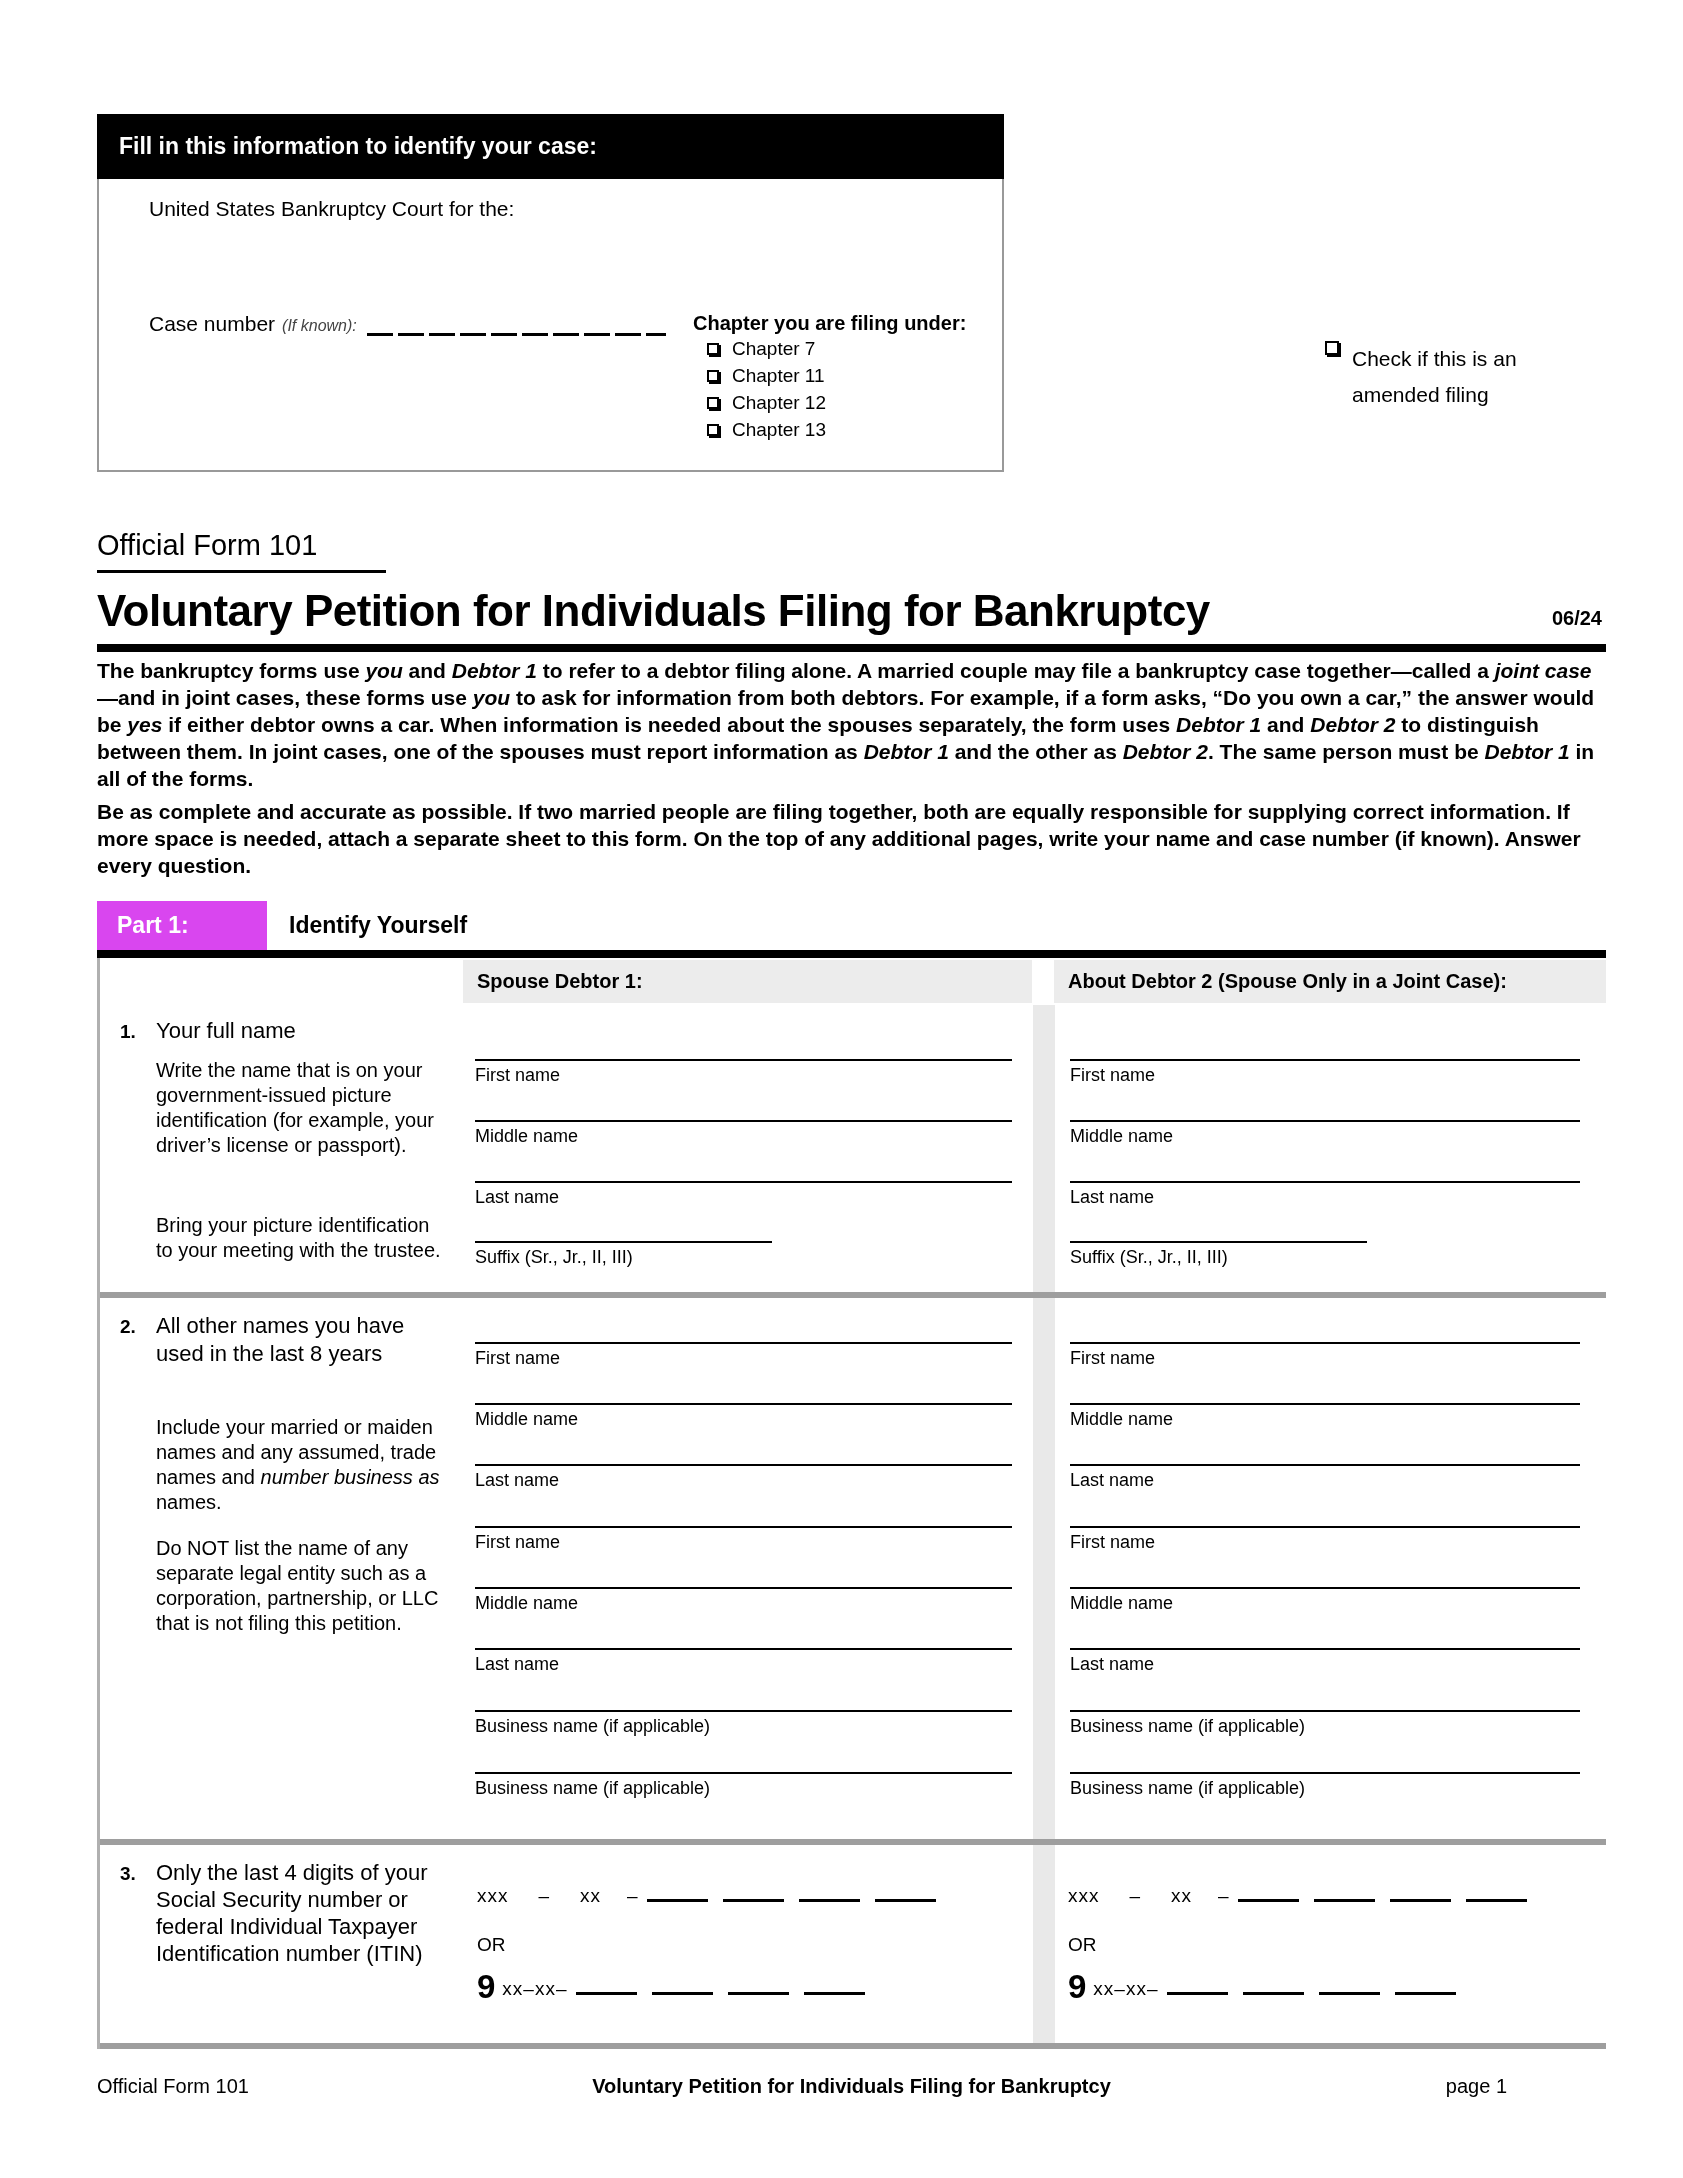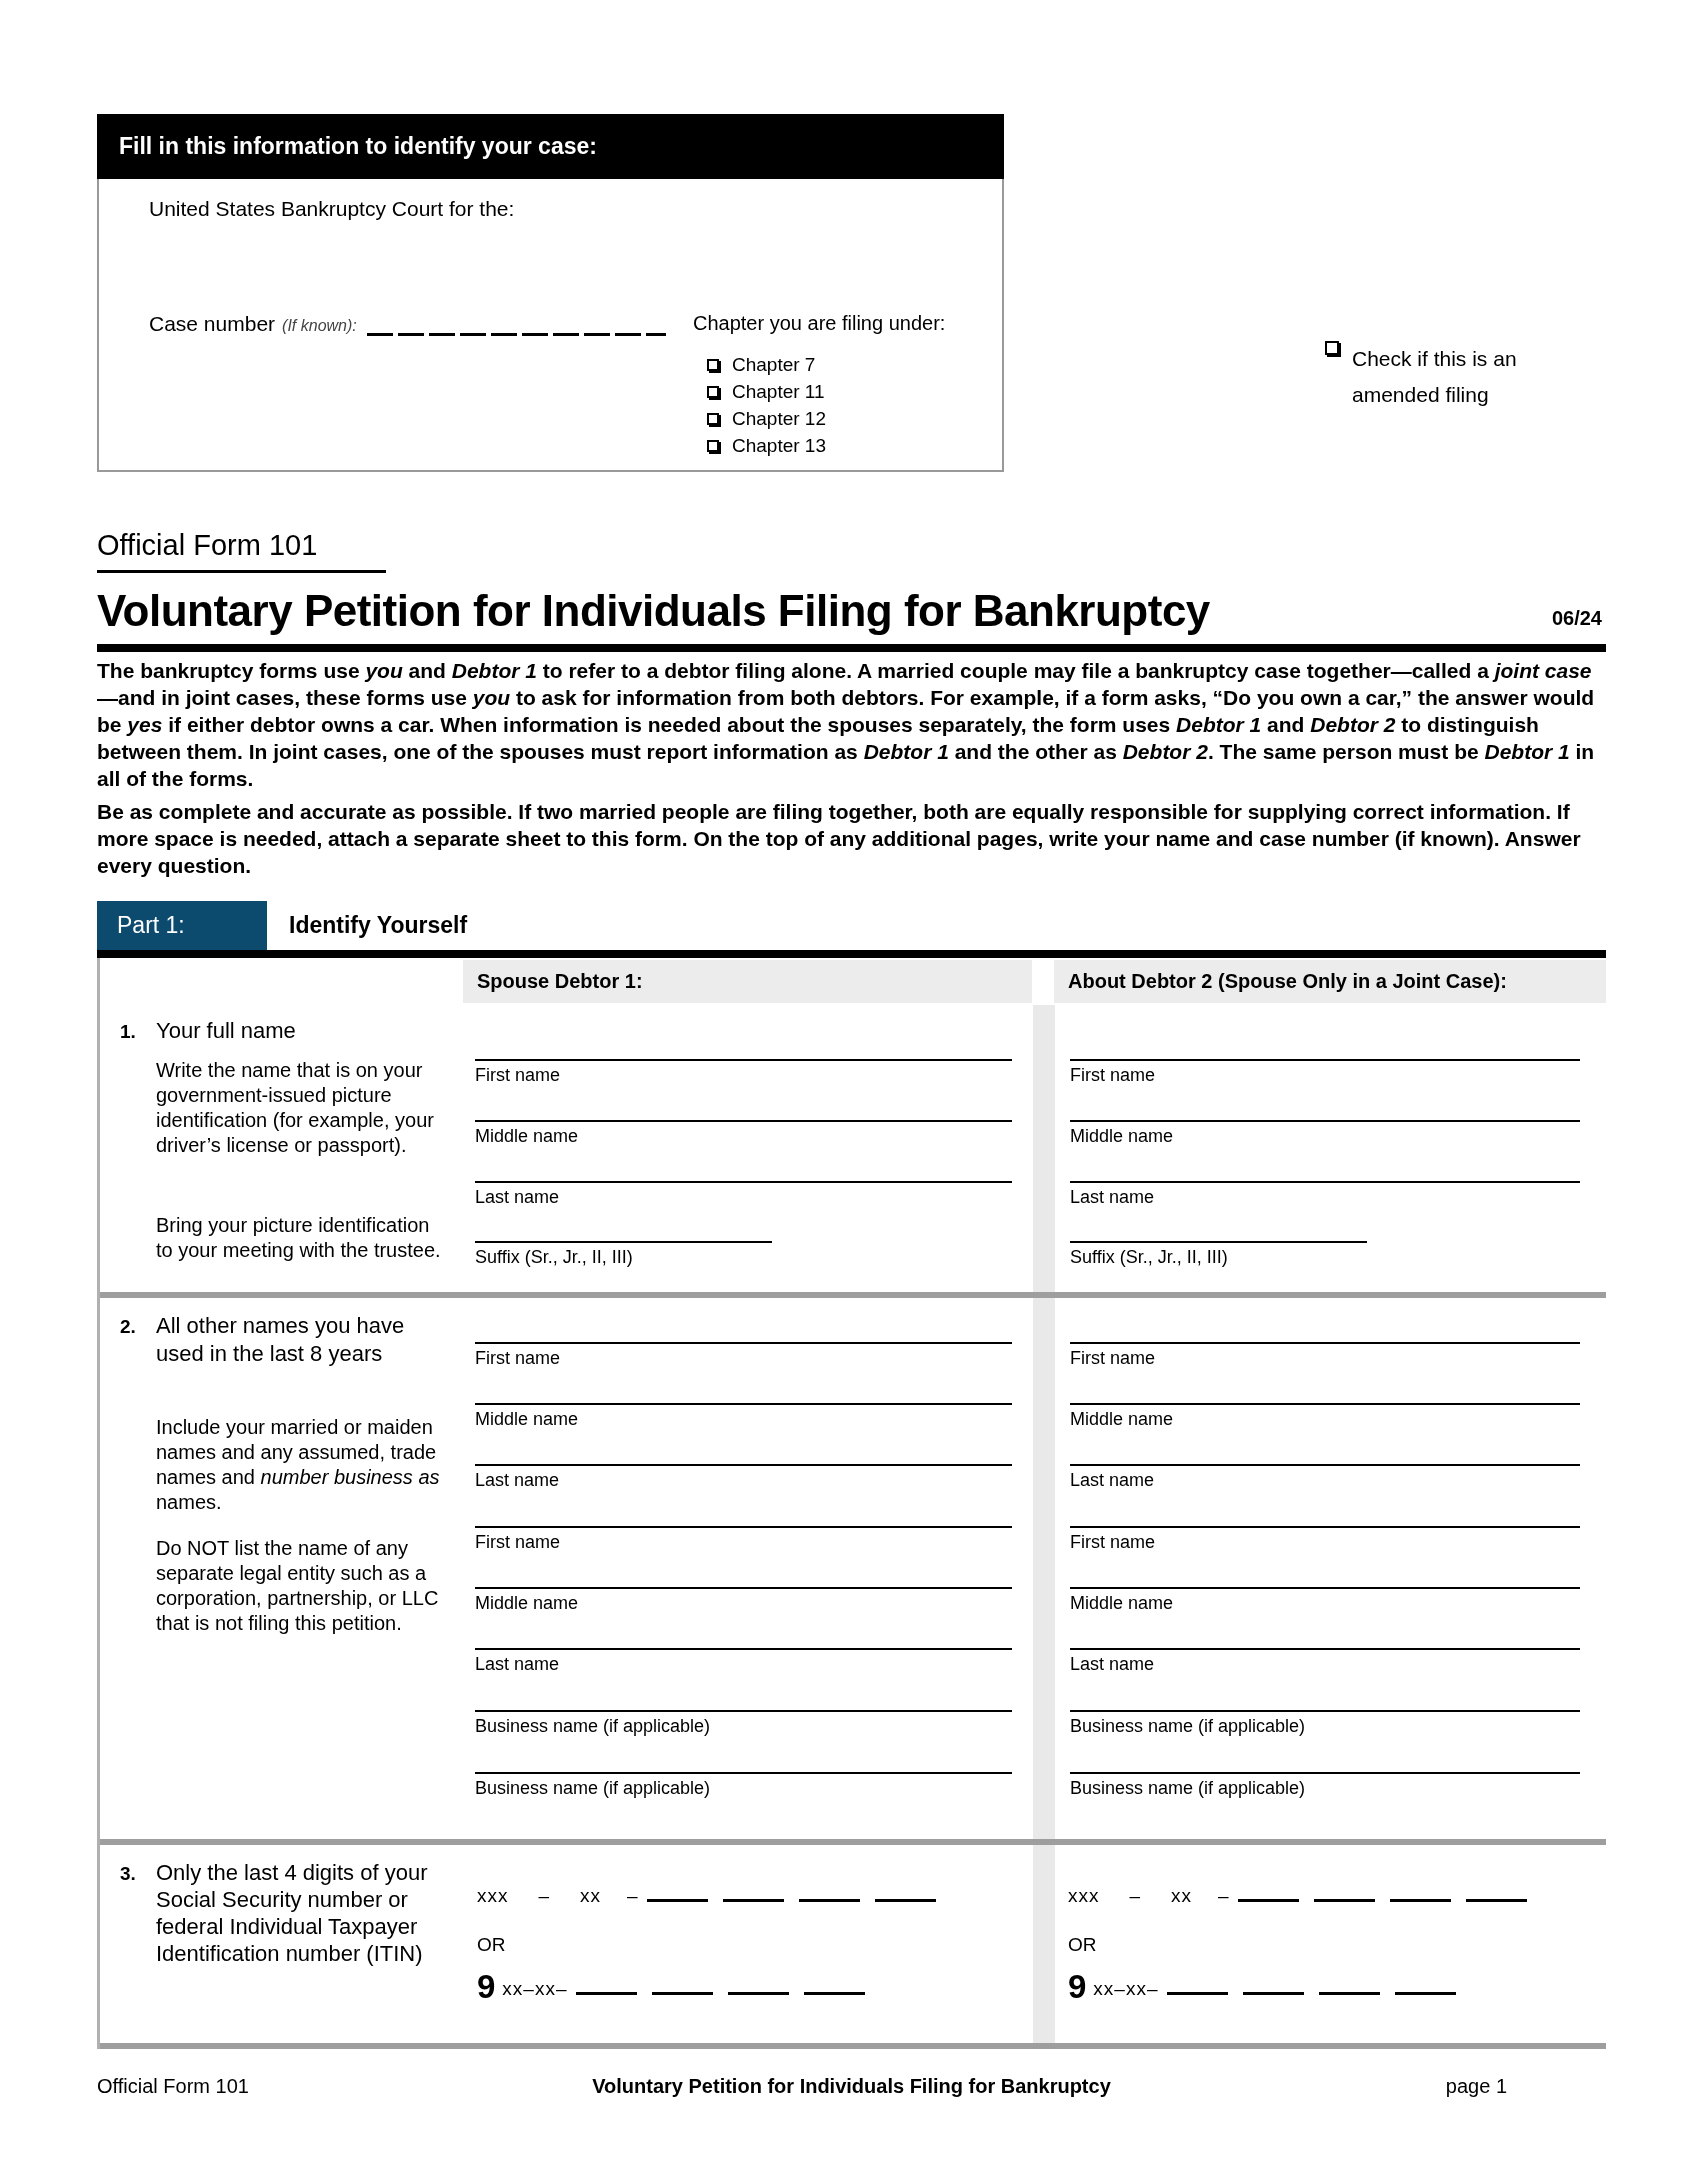--- a/index.html
+++ b/index.html
@@ -12,21 +12,21 @@
   .tb-header { position:absolute; left:-2px; top:-2px; width:907px; height:65px; background:#000;
                color:#fff; font-size:23px; font-weight:bold; display:flex; align-items:center;
                padding-left:22px; }
   .tb-court { position:absolute; left:50px; top:81px; font-size:21px; }
   .tb-case-row { position:absolute; left:50px; top:196px; display:flex; align-items:baseline; }
   .cn { font-size:21px; }
   .cn-hint { font-size:16px; font-style:italic; color:#444; margin-left:7px; }
   .seg-line { display:inline-block; width:299px; height:18px; margin-left:10px; align-self:flex-end;
               background:repeating-linear-gradient(90deg,#000 0 26px,transparent 26px 31px) left bottom / 100% 3px no-repeat; }
   .tb-chapters { position:absolute; left:594px; top:196px; }
-  .ch-label { font-size:20px; margin-bottom:21px; }
+  .ch-label { font-size:20px; margin-bottom:5px;font-weight:bold; }
   .ch-item { display:flex; align-items:center; gap:13px; margin:0 0 10px 14px; font-size:19px; height:17px; }
 
   .cb { display:inline-block; width:12px; height:12px; border:2px solid #000; background:#fff;
         box-shadow:2px 2px 0 0 #000; flex:none; }
   .cb-lg { width:14px; height:14px; }
 
   .amended { position:absolute; left:1325px; top:341px; display:flex; gap:13px; }
   .am-text { font-size:21px; line-height:36px; width:183px; }
 
   
@@ -37,22 +37,22 @@
   .version { position:absolute; right:4px; bottom:6px; font-size:20px; font-weight:bold; }
   .title-rule { position:absolute; left:97px; top:644px; width:1509px; height:8px; background:#000; }
 
   .intro { position:absolute; left:97px; width:1513px; font-size:21px; font-weight:bold; line-height:27px; }
   .p1 { top:657px; }
   .p2 { top:798px; }
 
   
   .part-bar { position:absolute; left:97px; top:901px; width:1509px; height:57px;
               border-bottom:8px solid #000; }
-  .part-label { position:absolute; left:0; top:0; bottom:0; width:170px; background:#0c4a6e; color:#fff;
-                font-size:23px; font-weight:normal; display:flex; align-items:center; padding-left:20px; }
+  .part-label { position:absolute; left:0; top:0; bottom:0; width:170px; background:#d946ef; color:#fff;
+                font-size:23px; font-weight:bold; display:flex; align-items:center; padding-left:20px; }
   .part-title { position:absolute; left:192px; top:0; bottom:0; display:flex; align-items:center;
                 font-size:23px; font-weight:bold; }
 
   
   .table { position:absolute; left:97px; top:958px; width:1509px; border-left:3px solid #b0b0b0; }
   .hdr-row { position:relative; height:47px; }
   .hdr { position:absolute; top:2px; bottom:2px; background:#ececec; display:flex; align-items:center;
          padding-left:14px; font-size:20px; font-weight:bold; }
   .hdr1 { left:363px; width:569px; }
   .hdr2 { left:954px; right:0; }

